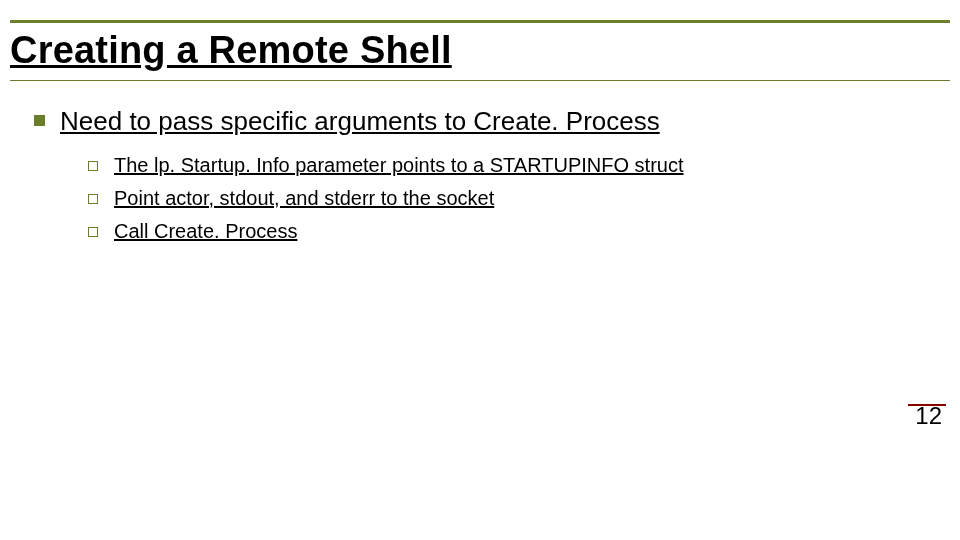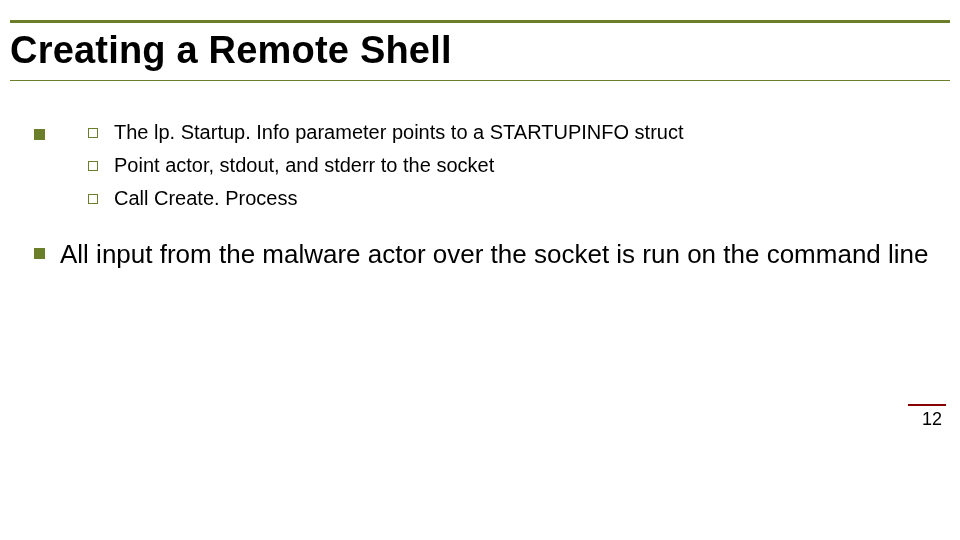--- a/index.html
+++ b/index.html
@@ -1,67 +1,64 @@
 <!DOCTYPE html>
 <html><head>
 <meta charset="utf-8">
 <style>
   * { margin: 0; padding: 0; box-sizing: border-box; }
   html, body { width: 960px; height: 540px; background: #fff; font-family: Arial, Helvetica, sans-serif; color: #000; }
-  .slide { position: relative; width: 960px; height: 444px; }
+  .slide { position: relative; width: 960px; height: 444px; text-decoration: underline; }
   .title-wrap { padding: 20px 10px 0 10px; }
   .title-rule { height: 3px; background: #6b7f2a; margin: 0 0 2px 0; width: 100%; }
   .title-line { height: 1px; background: #6b7f2a; width: 100%; margin-top: 2px; }
   h1.title { font-size: 38px; font-weight: bold; letter-spacing: 0.2px; padding: 4px 0 6px 0; }
   .content { padding: 24px 24px 0 34px; }
   ul.level1 { list-style: none; }
   ul.level1 > li { position: relative; padding-left: 26px; margin-bottom: 10px; font-size: 26px; line-height: 1.25; }
   ul.level1 > li > .bullet-sq { position: absolute; left: 0; top: 10px; width: 11px; height: 11px; background: #6b7f2a; }
   ul.level2 { list-style: none; margin: 14px 0 18px 28px; }
   ul.level2 > li { position: relative; padding-left: 26px; margin-bottom: 6px; font-size: 20px; line-height: 1.35; }
   ul.level2 > li > .bullet-hollow { position: absolute; left: 0; top: 9px; width: 10px; height: 10px; border: 1.5px solid #6b7f2a; background: transparent; }
-  .pagenum { position: absolute; right: 18px; bottom: 14px; font-size: 18px; color: #000; }
+  .pagenum { position: absolute; right: 18px; bottom: 14px; font-size: 24px; color: #000; }
   .pagenum-rule { position: absolute; right: 14px; bottom: 38px; width: 38px; height: 2px; background: #8a0000; }
 </style>
 </head>
 <body>
 
 <div class="slide">
 
   <div class="title-wrap">
     <div class="title-rule"></div>
     <h1 class="title">Creating a Remote Shell</h1>
     <div class="title-line"></div>
   </div>
 
   <div class="content">
     <ul class="level1">
 
       <li>
         <span class="bullet-sq"></span>
+        <span>Need to pass specific arguments to Create. Process</span>
         <ul class="level2">
           <li>
             <span class="bullet-hollow"></span>
             <span>The lp. Startup. Info parameter points to a STARTUPINFO struct</span>
           </li>
           <li>
             <span class="bullet-hollow"></span>
             <span>Point actor, stdout, and stderr to the socket</span>
           </li>
           <li>
             <span class="bullet-hollow"></span>
             <span>Call Create. Process</span>
           </li>
         </ul>
       </li>
 
-      <li style="margin-top:26px;">
-        <span class="bullet-sq"></span>
-        <span>All input from the malware actor over the socket is run on the command line</span>
-      </li>
 
     </ul>
   </div>
 
   <div class="pagenum-rule"></div>
   <div class="pagenum">12</div>
 
 </div>
 
 </body></html>

